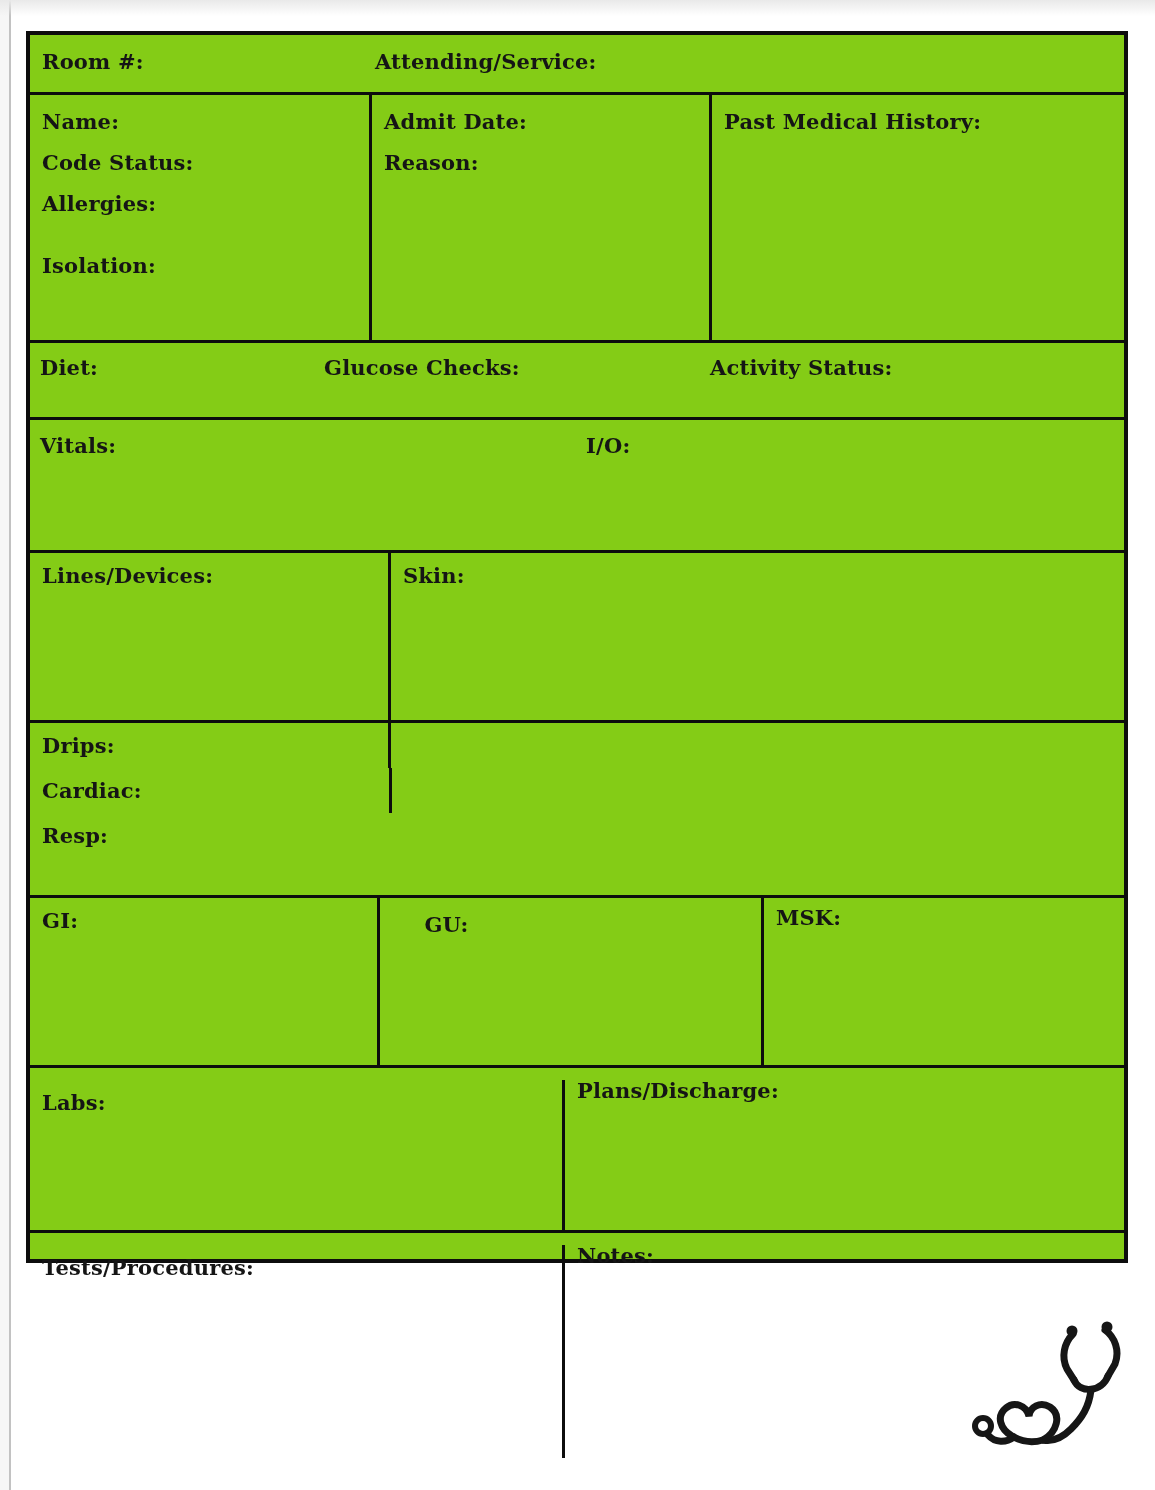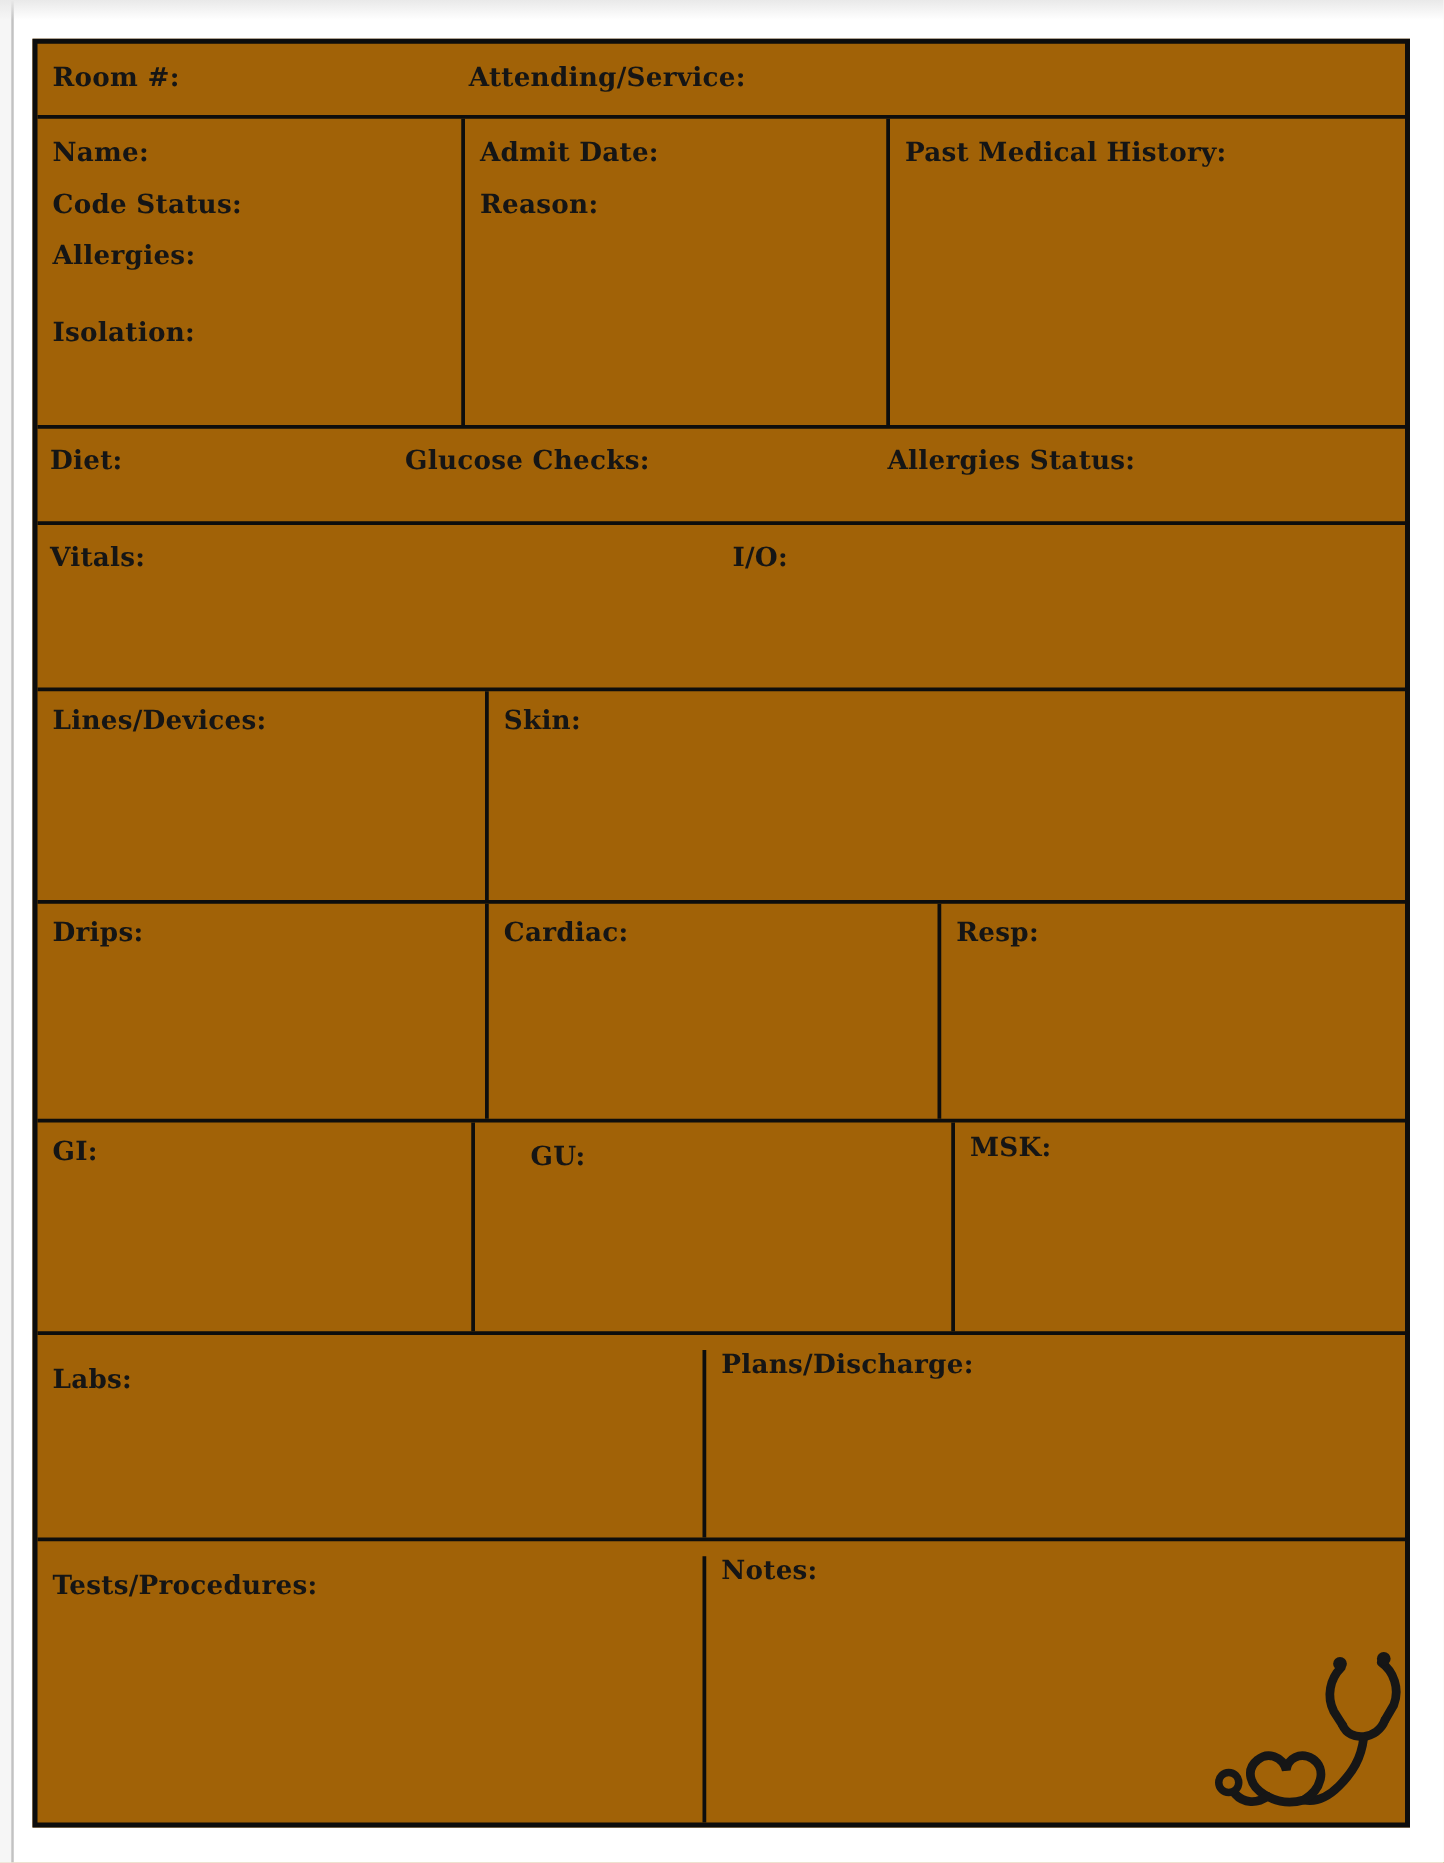--- a/index.html
+++ b/index.html
@@ -27,24 +27,24 @@
     position: absolute; left: 0; top: 0; width: 9px; height: 1490px;
     background: #f6f6f6;
   }
   .left-edge-line {
     position: absolute; left: 9px; top: 0; width: 2px; height: 1490px;
     background: #c2c2c2;
   }
   .sheet {
     position: absolute;
     left: 26px; top: 31px;
-    width: 1102px; height: 1431px;
+    width: 1102px; height: 1232px;
     box-sizing: border-box;
     border: 4px solid #0d0d0d;
-    background: #a16207;
+    background: #84cc16;
   }
   .row {
     position: relative;
     display: flex;
     box-sizing: border-box;
     border-bottom: 3px solid #0d0d0d;
   }
   .row.last { border-bottom: none; }
   .cell {
     position: relative;
@@ -60,21 +60,21 @@
     letter-spacing: 0.2px;
     white-space: nowrap;
   }
   .abs { position: absolute; }
   
   .r1 { height: 60px; }
   .r2 { height: 248px; }
   .r3 { height: 77px; }
   .r4 { height: 133px; }
   .r5 { height: 170px; }
-  .r6 { height: 175px; }
+  .r6 { height: 175px; flex-direction: column; }
   .r7 { height: 170px; }
   .r8 { height: 165px; }
   .r9 { height: 225px; }
   
   .c-w342 { width: 342px; }
   .c-w340 { width: 340px; }
   .c-w412 { width: 412px; }
   .c-w361 { width: 361px; }
   .c-w362 { width: 362px; }
   .c-w371 { width: 371px; }
@@ -120,21 +120,21 @@
       </div>
       <div class="cell last c-w412">
         <span class="label" style="line-height:34px;">Past Medical History:</span>
       </div>
     </div>
 
     <div class="row r3">
       <div class="cell last c-full">
         <span class="label abs" style="left:10px; top:12px;">Diet:</span>
         <span class="label abs" style="left:294px; top:12px;">Glucose Checks:</span>
-        <span class="label abs" style="left:680px; top:12px;">Allergies Status:</span>
+        <span class="label abs" style="left:680px; top:12px;">Activity Status:</span>
       </div>
     </div>
 
     <div class="row r4">
       <div class="cell last c-full">
         <span class="label abs" style="left:10px; top:13px;">Vitals:</span>
         <span class="label abs" style="left:556px; top:13px;">I/O:</span>
       </div>
     </div>
 

